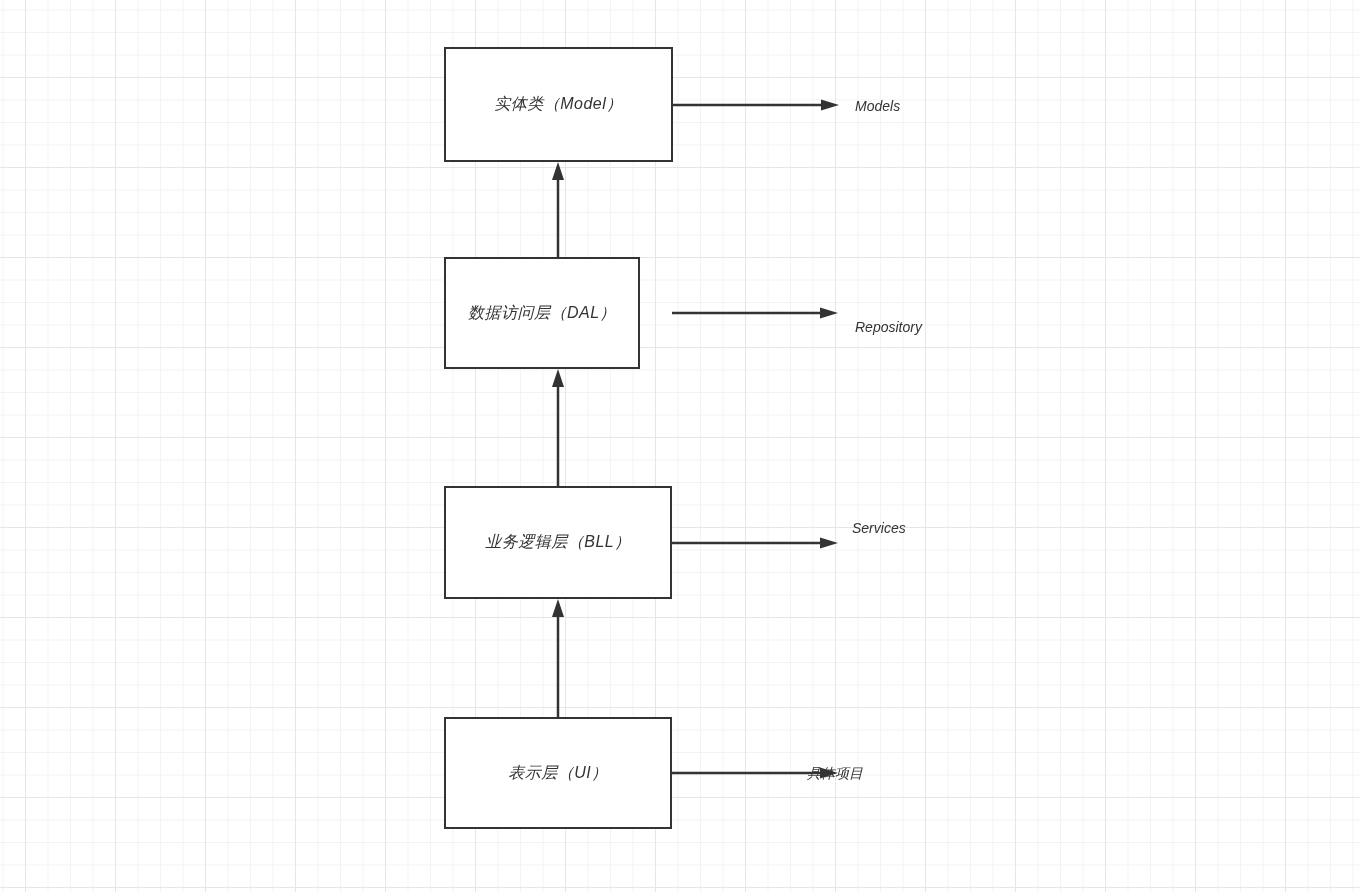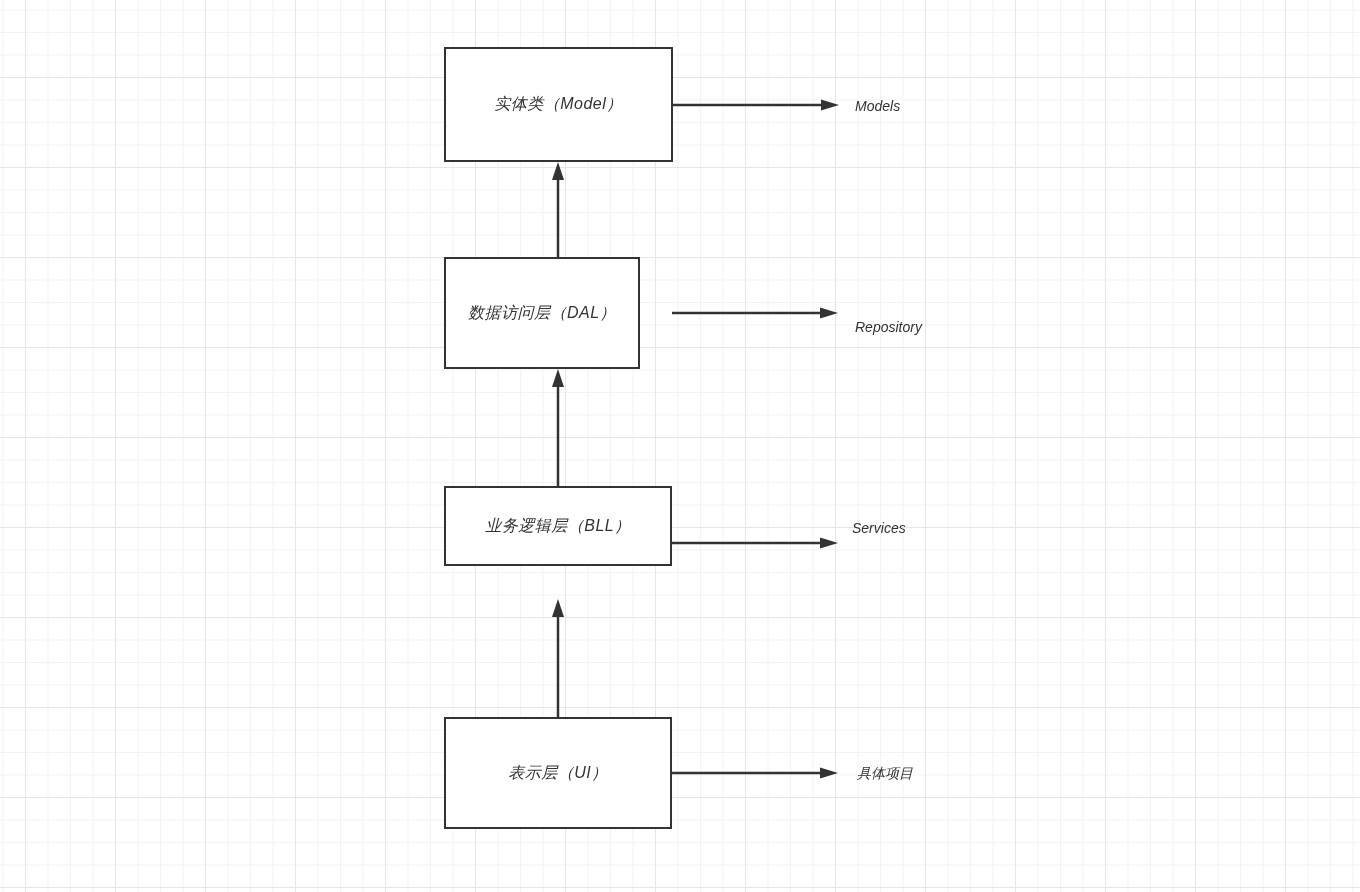--- a/index.html
+++ b/index.html
@@ -47,26 +47,26 @@
   }
   .side-label {
     position: absolute;
     transform: translateY(-50%);
     color: #333333;
     font-size: 14px;
     white-space: nowrap;
   }
   .node-model { left: 444px; top: 47px;  width: 229px; height: 115px; }
   .node-dal   { left: 444px; top: 257px; width: 196px; height: 112px; }
-  .node-bll   { left: 444px; top: 486px; width: 228px; height: 80px; }
+  .node-bll   { left: 444px; top: 486px; width: 228px; height: 113px; }
   .node-ui    { left: 444px; top: 717px; width: 228px; height: 112px; }
   .label-models     { left: 855px; top: 106px; }
   .label-repository { left: 855px; top: 315px; margin-top: 12px; }
   .label-services   { left: 852px; top: 528px; }
-  .label-project    { left: 857px; top: 774px; }
+  .label-project    { left: 807px; top: 774px; }
 </style>
 </head>
 <body>
 
 <div class="canvas">
 
   <svg class="edges" viewBox="0 0 1360 892" xmlns="http://www.w3.org/2000/svg">
 
     <g stroke="#333333" stroke-width="2.5" fill="#333333">
       <line x1="558" y1="257" x2="558" y2="180"></line>

